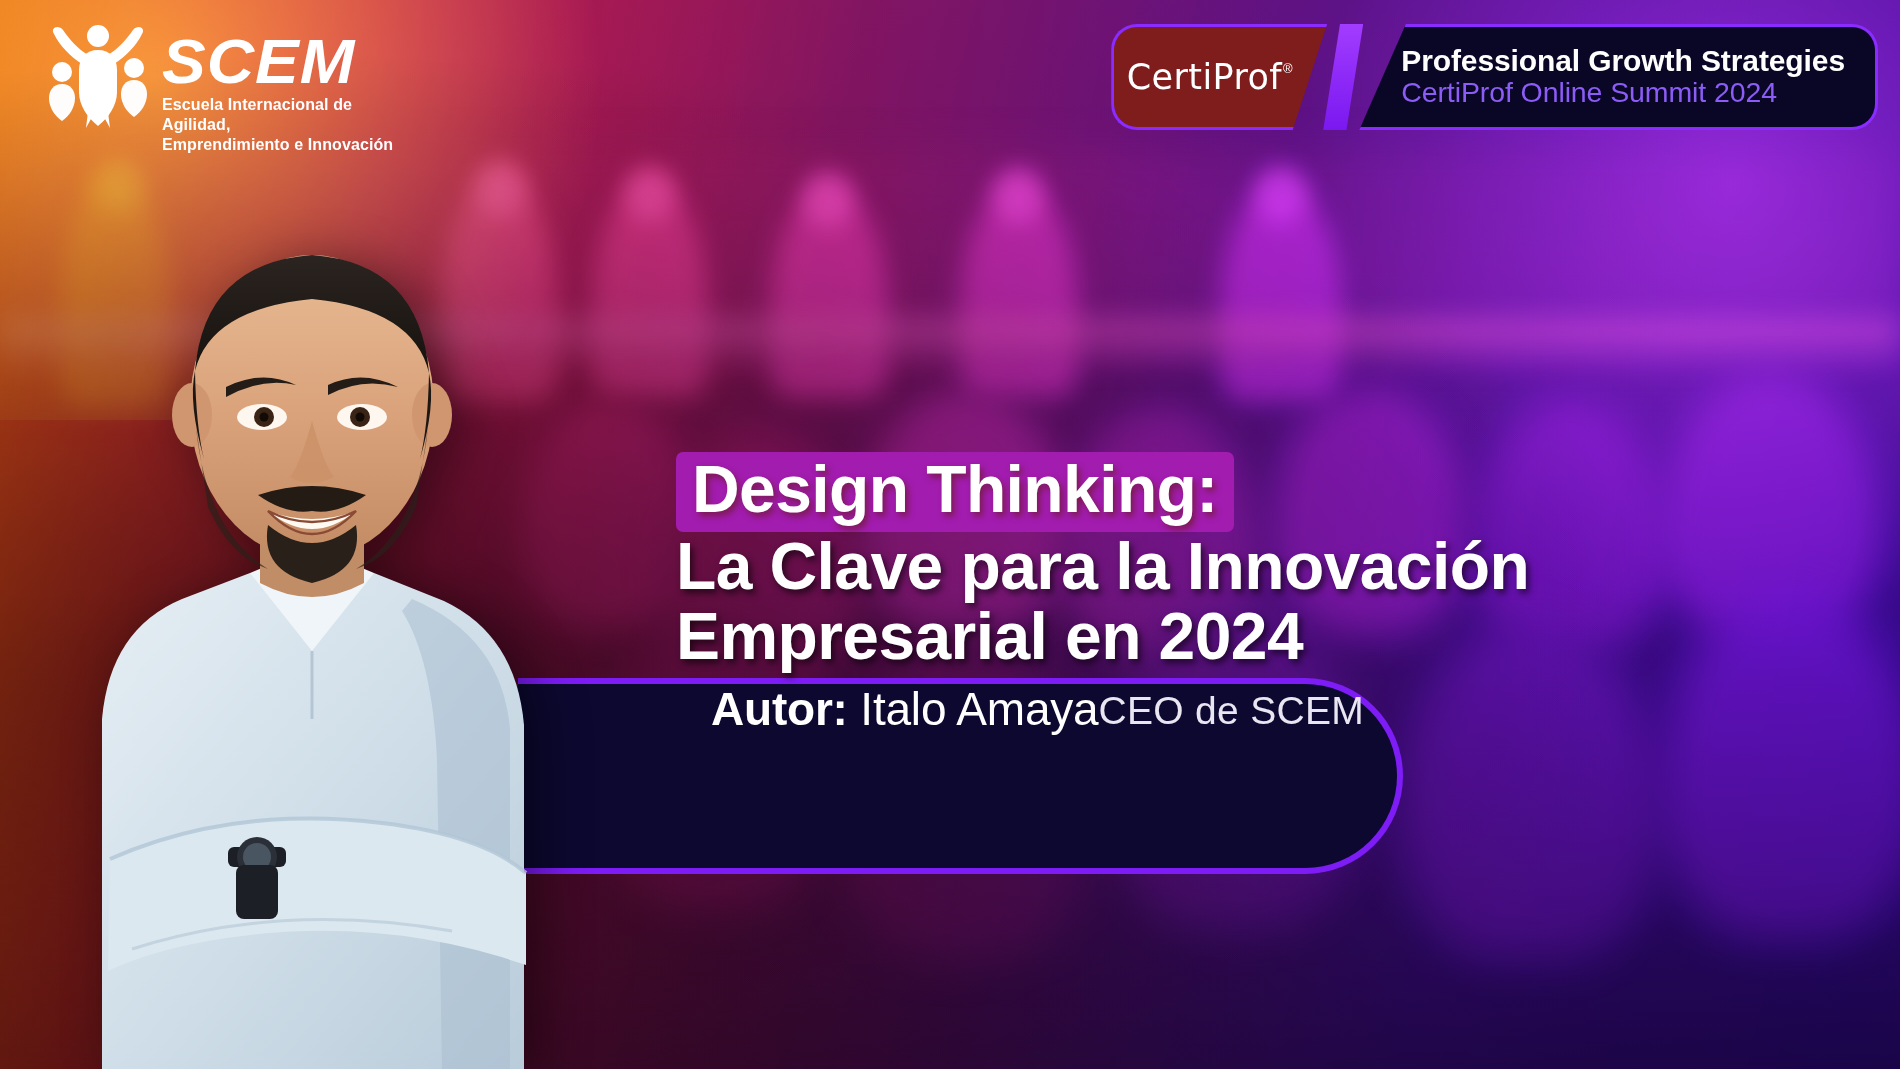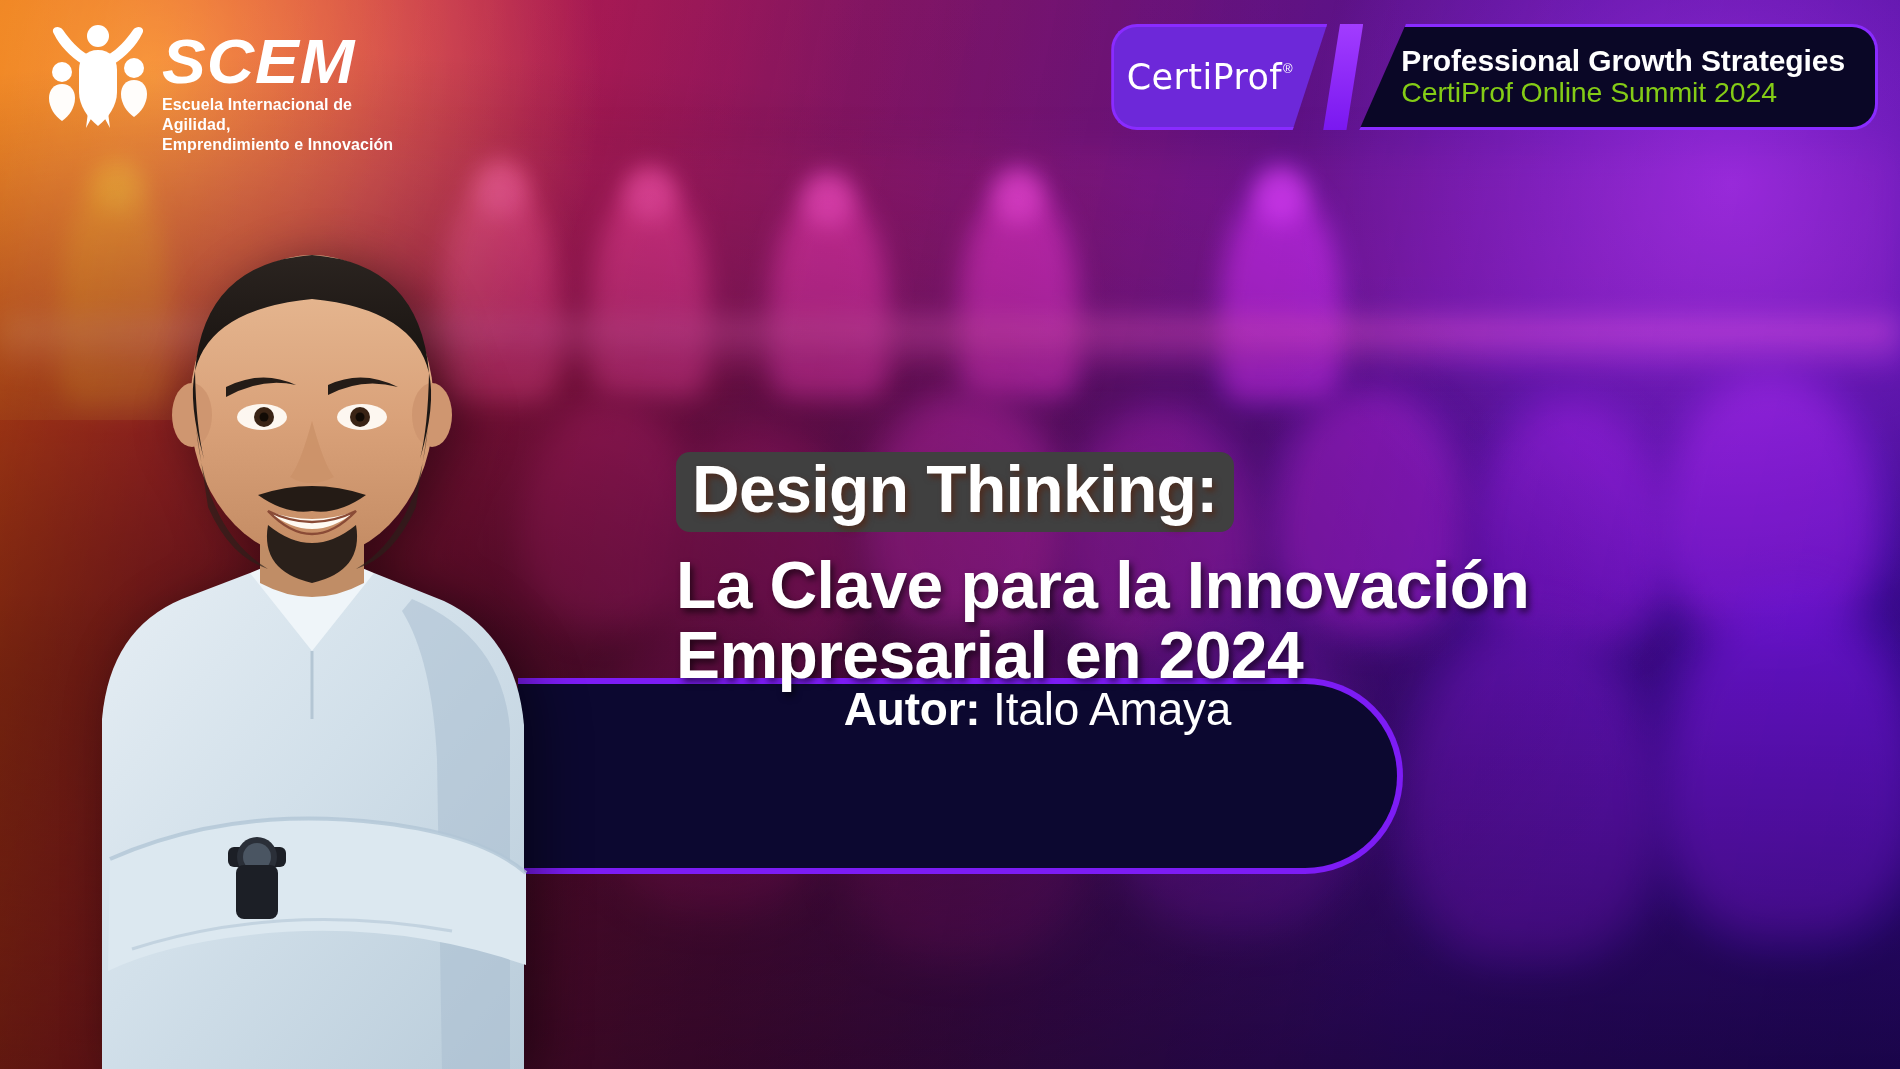--- a/index.html
+++ b/index.html
@@ -156,21 +156,21 @@
     position: absolute;
     right: 22px; top: 24px;
     height: 106px;
     display: flex;
     align-items: stretch;
     z-index: 40;
   }
   .badge-left {
     position: relative;
     width: 216px;
-    background: #6d28d9;
+    background: #7f1d1d;
     border: 3px solid #8a2bff;
     border-right: none;
     border-radius: 26px 0 0 26px;
     display: flex;
     align-items: center;
     justify-content: center;
     clip-path: polygon(0 0, 100% 0, 84% 100%, 0 100%);
     padding-right: 22px;
   }
   .certiprof-wordmark {
@@ -210,21 +210,21 @@
     font-size: 30px;
     font-weight: 700;
     color: #ffffff;
     letter-spacing: -.1px;
     line-height: 1.08;
     white-space: nowrap;
   }
   .badge-line2 {
     font-size: 28.5px;
     font-weight: 400;
-    color: #84cc16;
+    color: #8b5cf6;
     letter-spacing: -.1px;
     line-height: 1.12;
     white-space: nowrap;
   }
 
   
   .speaker {
     position: absolute;
     left: -18px; bottom: 0;
     width: 660px; height: 910px;
@@ -244,26 +244,26 @@
     font-size: 66px;
     font-weight: 700;
     line-height: 1.06;
     color: #ffffff;
     letter-spacing: -.6px;
     text-shadow: 3px 4px 7px rgba(0,0,0,.62);
     white-space: nowrap;
   }
   .title-line--hl {
     display: inline-block;
-    background: #404040;
+    background: #a21caf;
     color: #ffffff;
     padding: 3px 16px 7px 16px;
-    border-radius: 14px;
+    border-radius: 7px;
     text-shadow: 3px 4px 6px rgba(90,25,0,.55);
-    margin-bottom: 19px;
+    margin-bottom: 0;
   }
 
   
   .author-pill {
     position: absolute;
     left: 518px;
     top: 678px;
     width: 885px;
     height: 196px;
     background: #0c0830;
@@ -450,20 +450,21 @@
     <div class="badge-right">
       <div class="badge-line1">Professional Growth Strategies</div>
       <div class="badge-line2">CertiProf Online Summit 2024</div>
     </div>
   </div>
 
   <div class="author-pill">
     <div class="author-name">
       <b>Autor:</b><span>&nbsp;</span><span class="nm">Italo Amaya</span>
     </div>
+    <div class="author-role">CEO de SCEM</div>
   </div>
 
   <div class="title-block">
     <div>
       <span class="title-line title-line--hl">Design Thinking:</span>
     </div>
     <div class="title-line">La Clave para la Innovación</div>
     <div class="title-line">Empresarial en 2024</div>
   </div>
 

